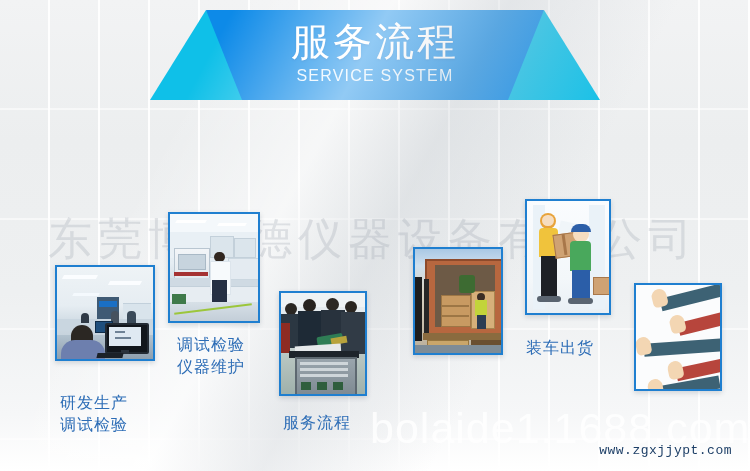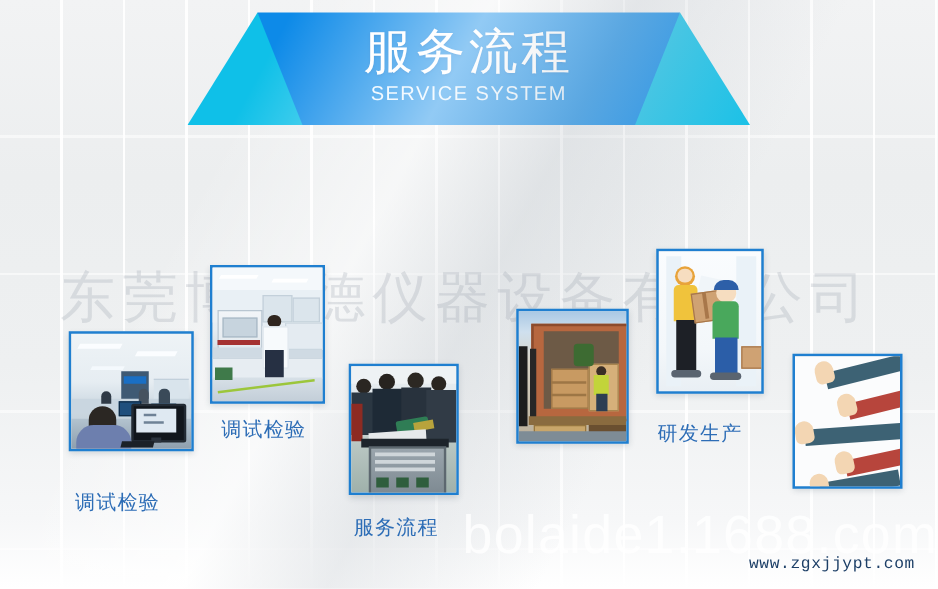--- a/index.html
+++ b/index.html
@@ -119,20 +119,21 @@
       <div class="fig" style="left:58px;top:70px;width:16px;height:2px;background:#6f8296;"></div>
       <div class="fig" style="left:64px;top:83px;width:8px;height:4px;background:#2a323c;"></div>
 
       <div class="fig" style="left:14px;top:58px;width:22px;height:18px;border-radius:11px 11px 0 0;background:#2b2723;"></div>
       <div class="fig" style="left:4px;top:73px;width:44px;height:19px;border-radius:14px 14px 0 0;background:#6d7fae;"></div>
 
       <div class="fig" style="left:40px;top:86px;width:26px;height:5px;background:#1b2128;transform:skewX(-14deg);"></div>
     </div>
   </div>
   <div class="cap" style="left:60px;top:392px;">
+    <div>研发生产</div>
     <div>调试检验</div>
   </div>
 
   <div class="photo" style="left:168px;top:212px;width:88px;height:107px;">
     <div class="inner" style="background:linear-gradient(180deg,#eef4f8 0%,#e5edf3 46%,#d3dde5 64%,#c0ccd6 100%);">
 
       <div class="fig" style="left:0;top:0;width:88px;height:18px;background:#f4f8fb;"></div>
       <div class="fig" style="left:6px;top:6px;width:30px;height:3px;background:#fff;transform:skewX(-30deg);"></div>
       <div class="fig" style="left:48px;top:9px;width:28px;height:3px;background:#fff;transform:skewX(-30deg);"></div>
 
@@ -154,20 +155,21 @@
       <div class="fig" style="left:42px;top:66px;width:15px;height:22px;background:#263043;"></div>
 
       <div class="fig" style="left:0;top:88px;width:88px;height:19px;background:linear-gradient(180deg,#d7e0e7,#c3ced8);"></div>
 
       <div class="fig" style="left:4px;top:94px;width:78px;height:2px;background:#9cc63b;transform:rotate(-7deg);"></div>
       <div class="fig" style="left:2px;top:80px;width:14px;height:10px;background:#3f7a4a;"></div>
     </div>
   </div>
   <div class="cap" style="left:177px;top:334px;">
     <div>调试检验</div>
+    <div>仪器维护</div>
   </div>
 
   <div class="photo" style="left:279px;top:291px;width:84px;height:101px;">
     <div class="inner" style="background:linear-gradient(180deg,#e9eef1 0%,#dfe6ea 38%,#b9c6c2 62%,#9fb1ab 100%);">
 
       <div class="fig" style="left:0;top:0;width:84px;height:14px;background:#eef2f4;"></div>
 
       <div class="fig" style="left:4px;top:10px;width:12px;height:12px;border-radius:6px;background:#2a2622;"></div>
       <div class="fig" style="left:0px;top:21px;width:20px;height:34px;background:#2b3742;"></div>
       <div class="fig" style="left:22px;top:6px;width:13px;height:13px;border-radius:7px;background:#27231f;"></div>
@@ -246,21 +248,21 @@
       <div class="fig" style="left:46px;top:26px;width:16px;height:15px;border-radius:8px;background:#f6ddc0;"></div>
       <div class="fig" style="left:44px;top:23px;width:20px;height:8px;border-radius:8px 8px 0 0;background:#2d5fa8;"></div>
       <div class="fig" style="left:43px;top:40px;width:21px;height:30px;background:#49a85c;border-radius:4px 4px 0 0;"></div>
       <div class="fig" style="left:45px;top:69px;width:18px;height:30px;background:#2b5ea8;"></div>
       <div class="fig" style="left:41px;top:97px;width:25px;height:6px;border-radius:12px;background:#5a6470;"></div>
 
       <div class="fig" style="left:66px;top:76px;width:16px;height:16px;background:#cfa273;border:1px solid #a8774a;"></div>
     </div>
   </div>
   <div class="cap" style="left:526px;top:337px;">
-    <div>研发生产</div>
+    <div>装车出货</div>
   </div>
 
   <div class="photo" style="left:634px;top:283px;width:84px;height:104px;">
     <div class="inner" style="background:#fbfcfd;">
 
       <div class="fig" style="left:24px;top:6px;width:62px;height:13px;background:#3d6274;transform:rotate(-14deg);"></div>
       <div class="fig" style="left:16px;top:4px;width:15px;height:18px;border-radius:8px 8px 5px 5px;background:#f3d6b3;transform:rotate(-14deg);"></div>
 
       <div class="fig" style="left:42px;top:32px;width:50px;height:13px;background:#b7453c;transform:rotate(-14deg);"></div>
       <div class="fig" style="left:34px;top:30px;width:15px;height:18px;border-radius:8px 8px 5px 5px;background:#f3d6b3;transform:rotate(-14deg);"></div>

